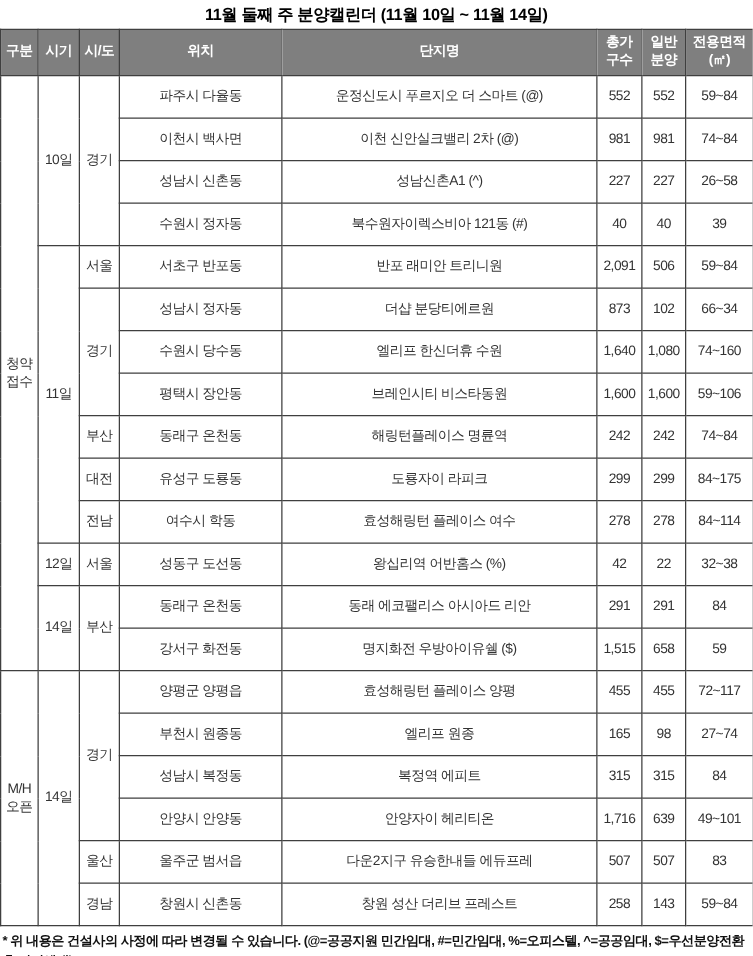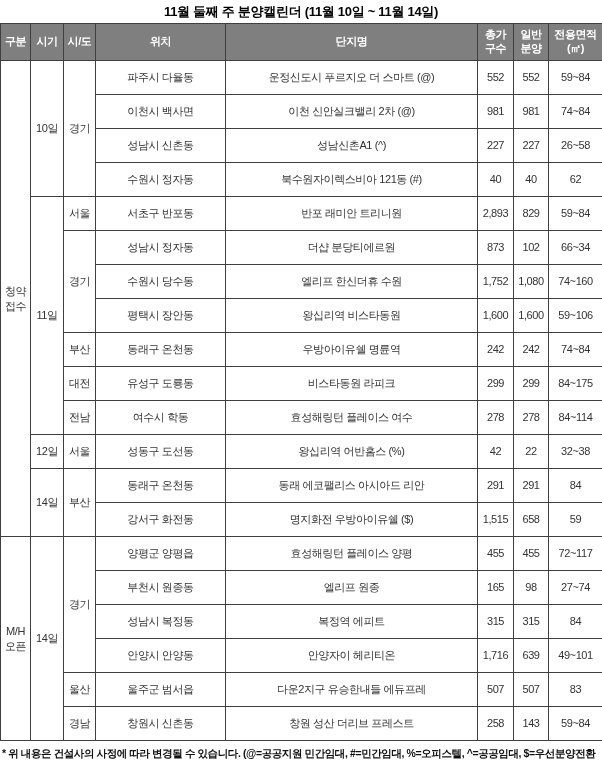--- a/index.html
+++ b/index.html
@@ -114,65 +114,65 @@
         <td>성남신촌A1 (^)</td>
         <td>227</td>
         <td>227</td>
         <td>26~58</td>
       </tr>
       <tr>
         <td>수원시 정자동</td>
         <td>북수원자이렉스비아 121동 (#)</td>
         <td>40</td>
         <td>40</td>
-        <td>62</td>
+        <td>39</td>
       </tr>
       <tr>
         <td rowspan="7">11일</td>
         <td rowspan="1">서울</td>
         <td>서초구 반포동</td>
         <td>반포 래미안 트리니원</td>
-        <td>2,893</td>
-        <td>829</td>
+        <td>2,091</td>
+        <td>506</td>
         <td>59~84</td>
       </tr>
       <tr>
         <td rowspan="3">경기</td>
         <td>성남시 정자동</td>
         <td>더샵 분당티에르원</td>
         <td>873</td>
         <td>102</td>
         <td>66~34</td>
       </tr>
       <tr>
         <td>수원시 당수동</td>
         <td>엘리프 한신더휴 수원</td>
-        <td>1,752</td>
+        <td>1,640</td>
         <td>1,080</td>
         <td>74~160</td>
       </tr>
       <tr>
         <td>평택시 장안동</td>
-        <td>왕십리역 비스타동원</td>
+        <td>브레인시티 비스타동원</td>
         <td>1,600</td>
         <td>1,600</td>
         <td>59~106</td>
       </tr>
       <tr>
         <td rowspan="1">부산</td>
         <td>동래구 온천동</td>
-        <td>우방아이유쉘 명륜역</td>
+        <td>해링턴플레이스 명륜역</td>
         <td>242</td>
         <td>242</td>
         <td>74~84</td>
       </tr>
       <tr>
         <td rowspan="1">대전</td>
         <td>유성구 도룡동</td>
-        <td>비스타동원 라피크</td>
+        <td>도룡자이 라피크</td>
         <td>299</td>
         <td>299</td>
         <td>84~175</td>
       </tr>
       <tr>
         <td rowspan="1">전남</td>
         <td>여수시 학동</td>
         <td>효성해링턴 플레이스 여수</td>
         <td>278</td>
         <td>278</td>

